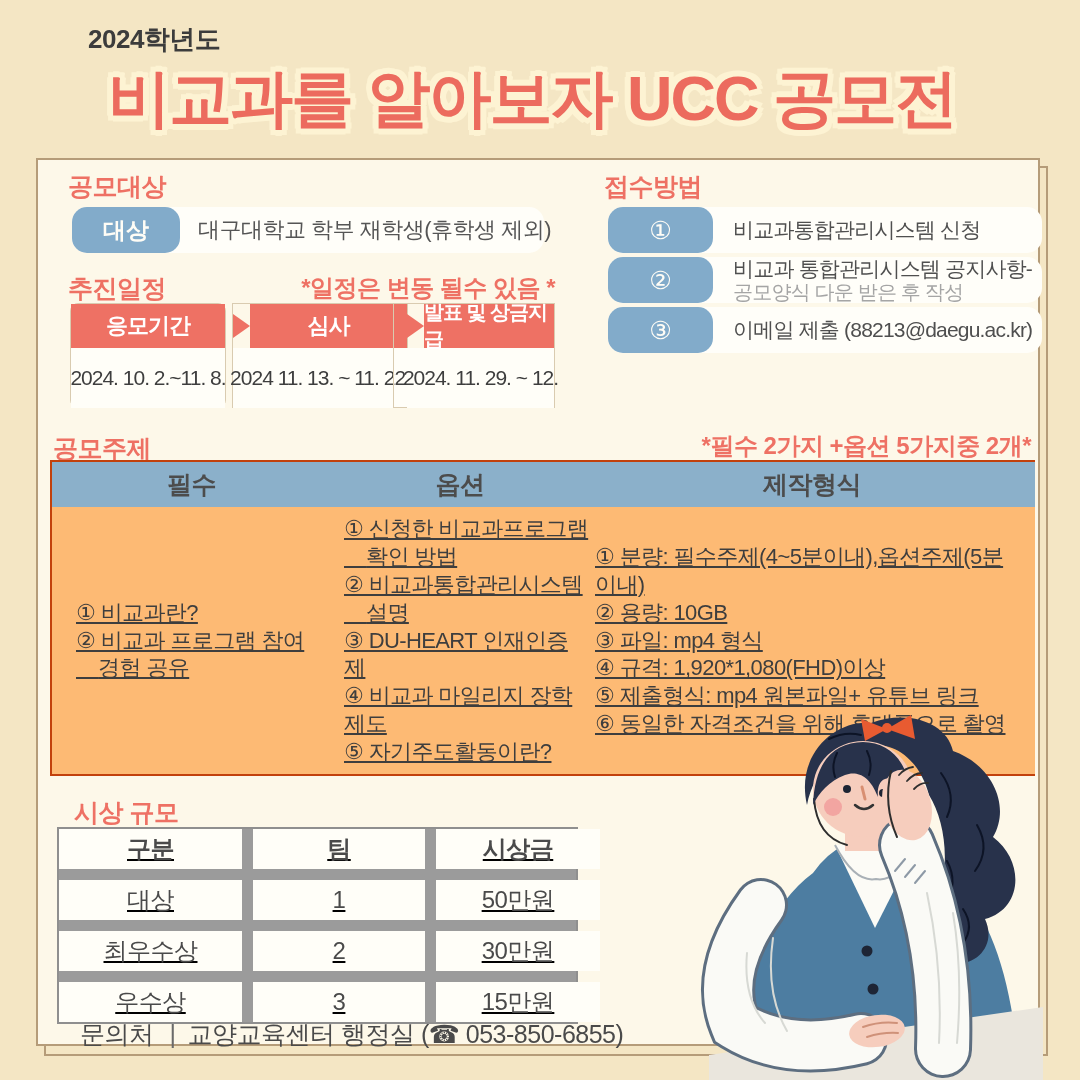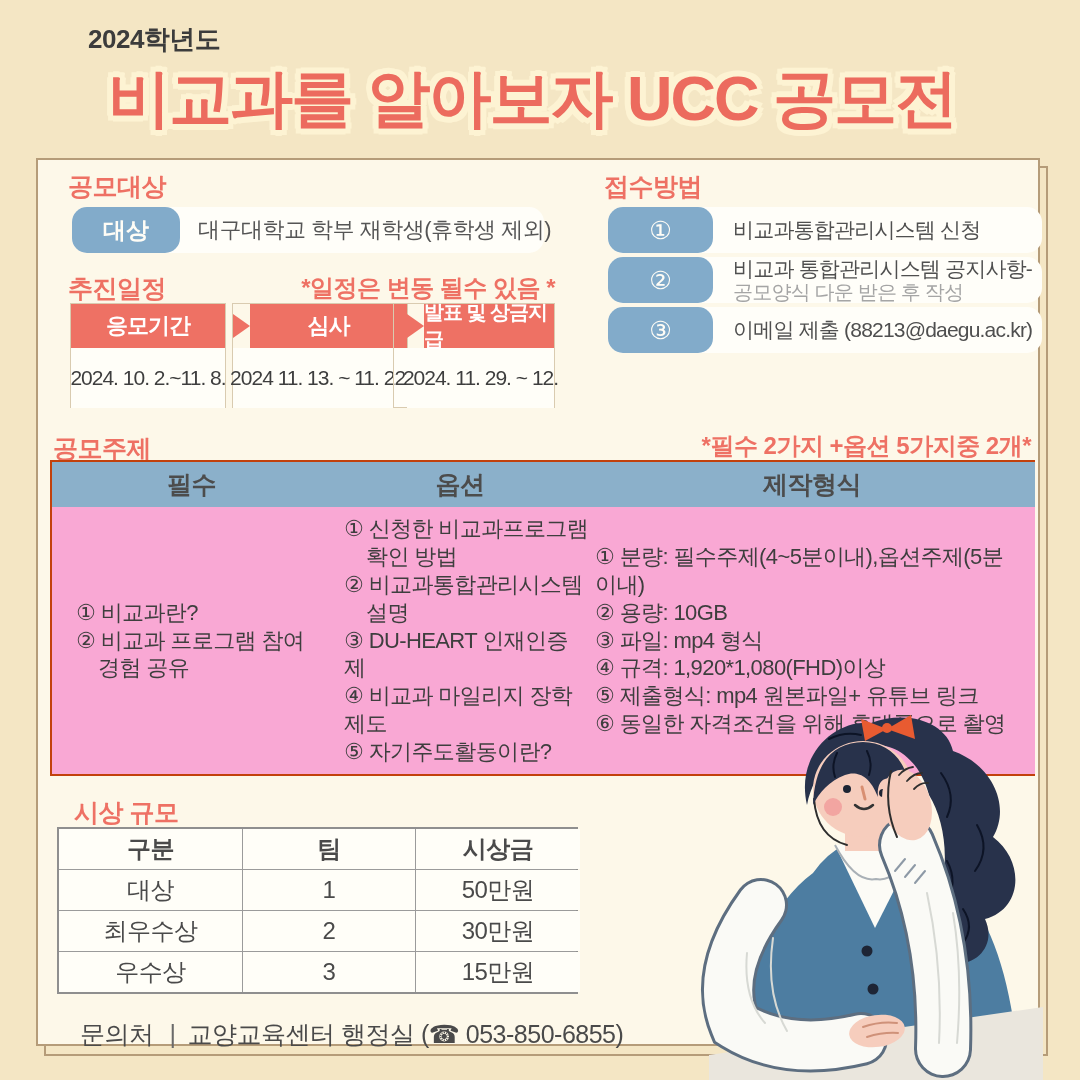--- a/index.html
+++ b/index.html
@@ -26,42 +26,42 @@
 
   
   .step-row { position:absolute; left:570px; width:434px; height:46px; background:#fffef9; border-radius:15px; display:flex; align-items:center; }
   .step-pill { width:105px; height:46px; font-size:25px; flex:0 0 auto; }
   .step-text { margin-left:20px; display:flex; flex-direction:column; justify-content:center; }
   .step-text .l1 { font-size:21px; color:#4f4f4f; letter-spacing:-0.8px; white-space:nowrap; line-height:1.1; }
   .step-text .l2 { font-size:20px; color:#a5a5a5; letter-spacing:-0.8px; white-space:nowrap; line-height:1.1; }
 
   
   .phase { position:absolute; top:143px; height:105px; border:1px solid #d9cbb0; }
-  .p1 { left:32px;  width:156px; }
+  .p1 { left:32px;  width:156px;border-radius:8px; }
   .p2 { left:194px; width:176px; }
   .p3 { left:355px; width:162px;padding-left:13px; }
   .phase-head { height:44px; background:#ee7164; color:#fff; font-size:22px; font-weight:700; display:flex; align-items:center; justify-content:center; letter-spacing:-1px; position:relative; }
   .p3 .phase-head { font-size:20px; }
   .arrowed .phase-head { margin-left:17px; }
   .arrowed .phase-head::before { content:""; position:absolute; left:-17px; top:50%; transform:translateY(-50%);
     border-top:12px solid transparent; border-bottom:12px solid transparent; border-left:17px solid #ee7164; }
   .phase-body { height:60px; background:#fffef8; display:flex; align-items:center; justify-content:center; font-size:21px; color:#3e3e3e; letter-spacing:-1px; white-space:nowrap; }
 
   
   .topic-table { position:absolute; left:12px; top:300px; width:985px; height:316px;
     display:grid; grid-template-columns:279px 258px 446px; grid-template-rows:45px 1fr; gap:0; background:#9b9b9b; border:2px solid #c2410c; }
   .th { background:#8bb0ca; display:flex; align-items:center; justify-content:center; font-size:25px; font-weight:600; color:#4c4c4c; letter-spacing:-0.5px; }
-  .td { background:#f9a8d4; display:flex; align-items:center; font-size:22px; color:#3e3e3e; line-height:1.27; letter-spacing:-0.6px; white-space:pre-wrap; }
+  .td { background:#fdba74; display:flex; align-items:center; font-size:22px; color:#3e3e3e; line-height:1.27; letter-spacing:-0.6px; white-space:pre-wrap;text-decoration:underline; }
   .td1 { padding-left:24px; }
   .td2 { padding-left:13px; }
   .td3 { padding-left:6px; }
 
   
   .awards-table { position:absolute; left:19px; top:667px; width:521px;
-    display:grid; grid-template-columns:183px 172px 164px; grid-template-rows:40px 40px 40px 40px; gap:1px; background:#9b9b9b; border:2px solid #8f8f8f; }
+    display:grid; grid-template-columns:183px 172px 164px; grid-template-rows:40px 40px 40px 40px; gap:11px; background:#9b9b9b; border:2px solid #8f8f8f;text-decoration:underline; }
   .awards-table .cell { background:#fffef8; display:flex; align-items:center; justify-content:center; font-size:24px; color:#4a4a4a; letter-spacing:-0.5px; }
   .awards-table .th { font-size:24px; }
 
   
   .contact { position:absolute; left:42px; top:858px; display:flex; align-items:center; font-size:25px; color:#4a4a4a; letter-spacing:-0.5px; }
   .contact .lbl { margin-right:16px; }
   .contact .bar { margin-right:12px; color:#6a6a6a; font-weight:300; }
 
   .girl { position:absolute; left:695px; top:713px; width:350px; height:367px; z-index:3; }
 </style>

